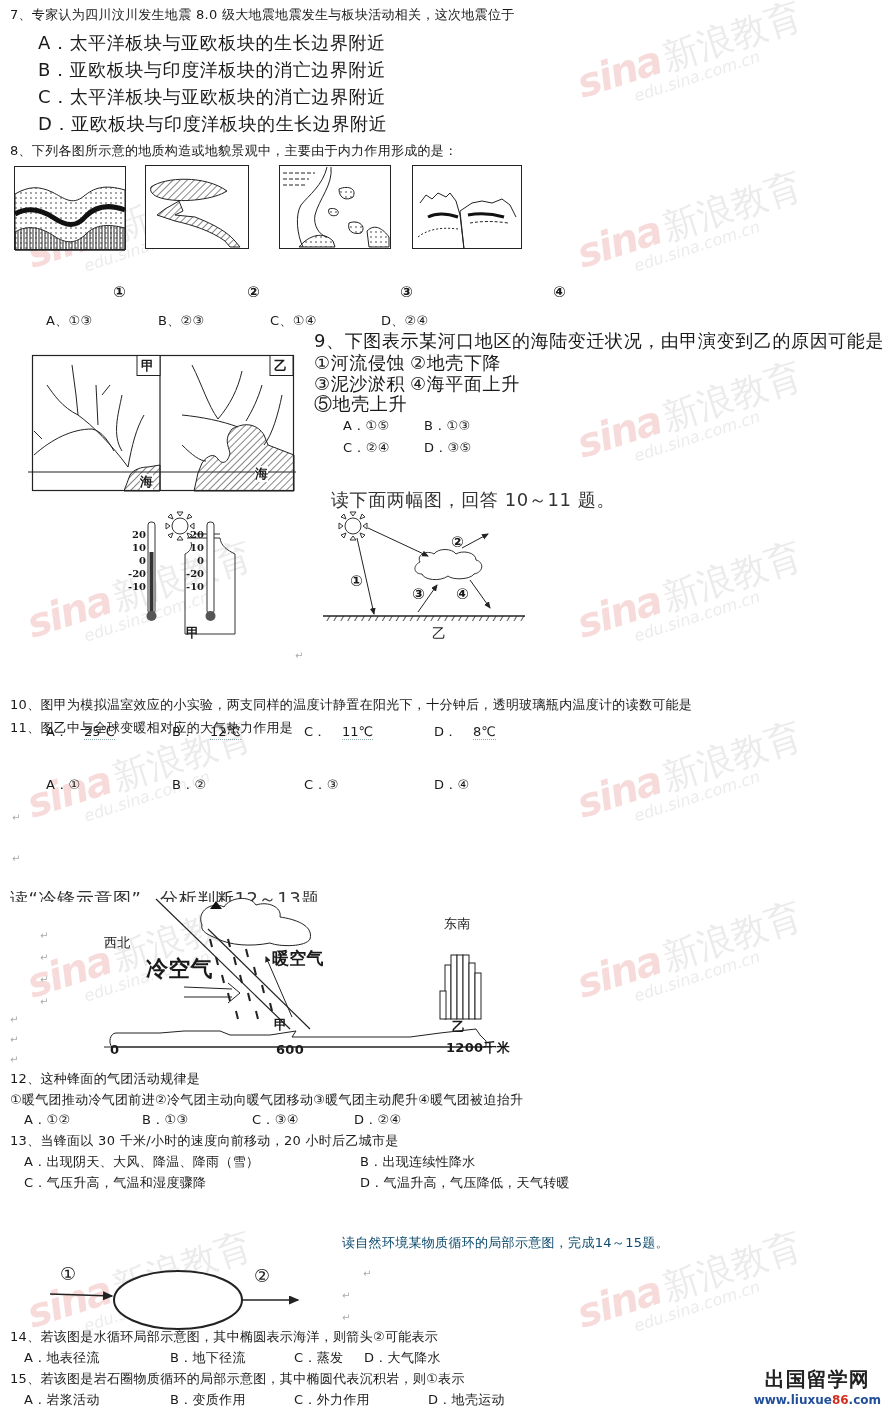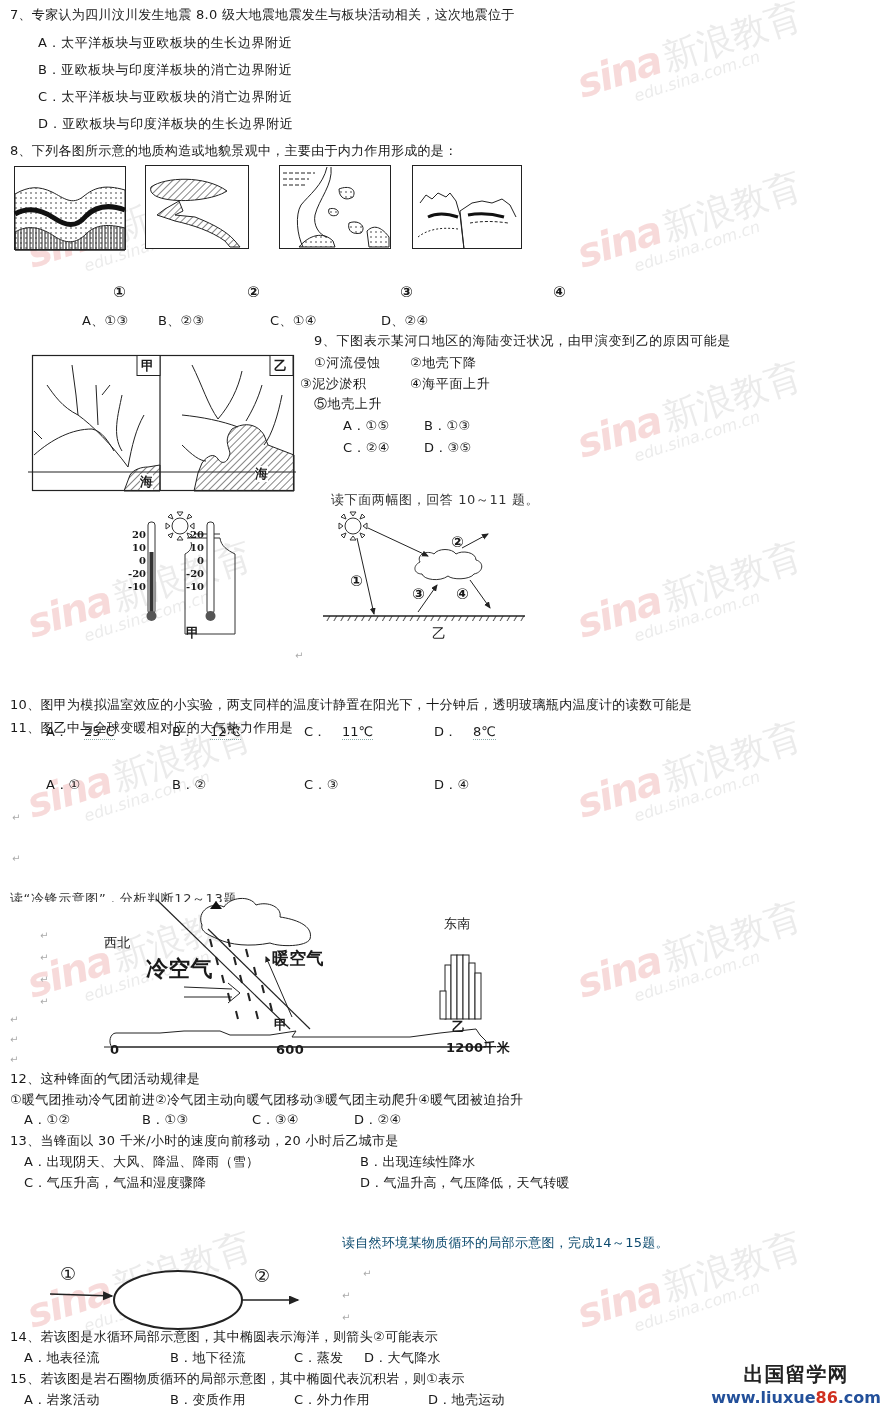--- a/index.html
+++ b/index.html
@@ -1,30 +1,30 @@
 <!DOCTYPE html>
 <html><head>
 <meta charset="utf-8">
 <style>
   html,body{margin:0;padding:0;background:#fff;}
   body{width:887px;height:1411px;position:relative;overflow:hidden;
        font-family:"DejaVu Sans","Liberation Sans",sans-serif;color:#1a1a1a;}
   .abs{position:absolute;}
   .t{position:absolute;font-size:13px;line-height:16px;white-space:nowrap;letter-spacing:0.3px;}
-  .t.big{font-size:13px;letter-spacing:0.6px;}
+  .t.big{font-size:18px;letter-spacing:0.6px;}
   .mark{position:absolute;color:#aaa;font-size:10px;}
   .wm{position:absolute;pointer-events:none;opacity:0.14;transform:rotate(-18deg);transform-origin:left bottom;}
   .wm .logo{font-family:"DejaVu Sans",sans-serif;font-weight:bold;font-style:italic;font-size:40px;color:#c00;letter-spacing:-2px;}
   .wm .cn{font-family:"DejaVu Serif",serif;font-size:36px;color:#777;margin-left:4px;}
   .wm .url{display:block;font-size:16px;color:#777;font-style:italic;margin-left:50px;margin-top:-8px;}
   .dotted{border-bottom:1px dotted #8aa;margin-left:16px;}
   svg{position:absolute;overflow:visible;}
   .brand{position:absolute;right:6px;bottom:4px;text-align:center;}
   .brand .cn{font-size:20px;font-weight:bold;color:#222;letter-spacing:1px;}
-  .brand .url{font-size:16px;font-weight:bold;color:#23509a;}
+  .brand .url{font-size:12px;font-weight:bold;color:#23509a;}
   .brand .url b{color:#d03020;}
 </style>
 </head>
 <body>
 
 <div class="wm" style="left:40px;top:230px;"><span class="logo">sina</span><span class="cn">新浪教育</span><span class="url">edu.sina.com.cn</span></div>
 <div class="wm" style="left:590px;top:60px;"><span class="logo">sina</span><span class="cn">新浪教育</span><span class="url">edu.sina.com.cn</span></div>
 <div class="wm" style="left:590px;top:230px;"><span class="logo">sina</span><span class="cn">新浪教育</span><span class="url">edu.sina.com.cn</span></div>
 <div class="wm" style="left:590px;top:420px;"><span class="logo">sina</span><span class="cn">新浪教育</span><span class="url">edu.sina.com.cn</span></div>
 <div class="wm" style="left:40px;top:600px;"><span class="logo">sina</span><span class="cn">新浪教育</span><span class="url">edu.sina.com.cn</span></div>
@@ -92,21 +92,21 @@
   <path d="M56,50 C66,48 78,48 92,52" fill="none" stroke="#111" stroke-width="3"></path>
   <path d="M6,72 C16,64 30,62 46,64" fill="none" stroke="#222" stroke-dasharray="2 2"></path>
   <path d="M58,58 C70,56 82,56 96,58" fill="none" stroke="#222" stroke-dasharray="3 2"></path>
 </svg>
 
 <div class="t" style="left:113px;top:284px;font-size:15px;font-weight:bold;">①</div>
 <div class="t" style="left:247px;top:284px;font-size:15px;font-weight:bold;">②</div>
 <div class="t" style="left:400px;top:284px;font-size:15px;font-weight:bold;">③</div>
 <div class="t" style="left:553px;top:284px;font-size:15px;font-weight:bold;">④</div>
 
-<div class="t" style="left:46px;top:313px;margin-left:36px;">A、①③</div>
+<div class="t" style="left:46px;top:313px;">A、①③</div>
 <div class="t" style="left:158px;top:313px;">B、②③</div>
 <div class="t" style="left:270px;top:313px;">C、①④</div>
 <div class="t" style="left:381px;top:313px;">D、②④</div>
 
 <svg style="left:32px;top:355px;" width="262" height="136">
   <rect x="0.5" y="0.5" width="261" height="135" fill="#fff" stroke="#222" stroke-width="1.2"></rect>
   <line x1="128" y1="0" x2="128" y2="136" stroke="#222" stroke-width="1.2"></line>
   <line x1="-4" y1="117" x2="264" y2="117" stroke="#222" stroke-width="1.2"></line>
   <rect x="105" y="0.5" width="23" height="20" fill="#fff" stroke="#222"></rect>
   <rect x="238" y="0.5" width="23" height="20" fill="#fff" stroke="#222"></rect>
@@ -135,21 +135,21 @@
   <path d="M200,74 C214,66 226,70 232,80 L236,90 L262,100 L262,136 L162,136 L166,118 L170,108 C176,100 182,98 186,104 C190,110 196,108 198,98 C196,90 192,84 200,74Z" fill="url(#hatch)" stroke="#222"></path>
 </svg>
 <div class="t" style="left:141px;top:358px;font-weight:bold;">甲</div>
 <div class="t" style="left:274px;top:358px;font-weight:bold;">乙</div>
 <div class="t" style="left:140px;top:474px;font-weight:bold;background:#fff;">海</div>
 <div class="t" style="left:255px;top:466px;font-weight:bold;background:#fff;">海</div>
 
 <div class="t big" style="left:314px;top:333px;">9、下图表示某河口地区的海陆变迁状况，由甲演变到乙的原因可能是</div>
 <div class="t big" style="left:314px;top:355px;">①河流侵蚀</div>
 <div class="t big" style="left:410px;top:355px;">②地壳下降</div>
-<div class="t big" style="left:300px;top:376px;">③泥沙淤积</div>
+<div class="t big" style="left:314px;top:376px;">③泥沙淤积</div>
 <div class="t big" style="left:410px;top:376px;">④海平面上升</div>
 <div class="t big" style="left:314px;top:397px;font-family:Liberation Mono, monospace;">⑤地壳上升</div>
 <div class="t" style="left:343px;top:418px;">A．①⑤</div>
 <div class="t" style="left:424px;top:418px;">B．①③</div>
 <div class="t" style="left:343px;top:440px;">C．②④</div>
 <div class="t" style="left:424px;top:440px;">D．③⑤</div>
 
 <div class="t big" style="left:331px;top:492px;color:#333;">读下面两幅图，回答 10～11 题。</div>
 
 <svg style="left:125px;top:512px;" width="140" height="130">

